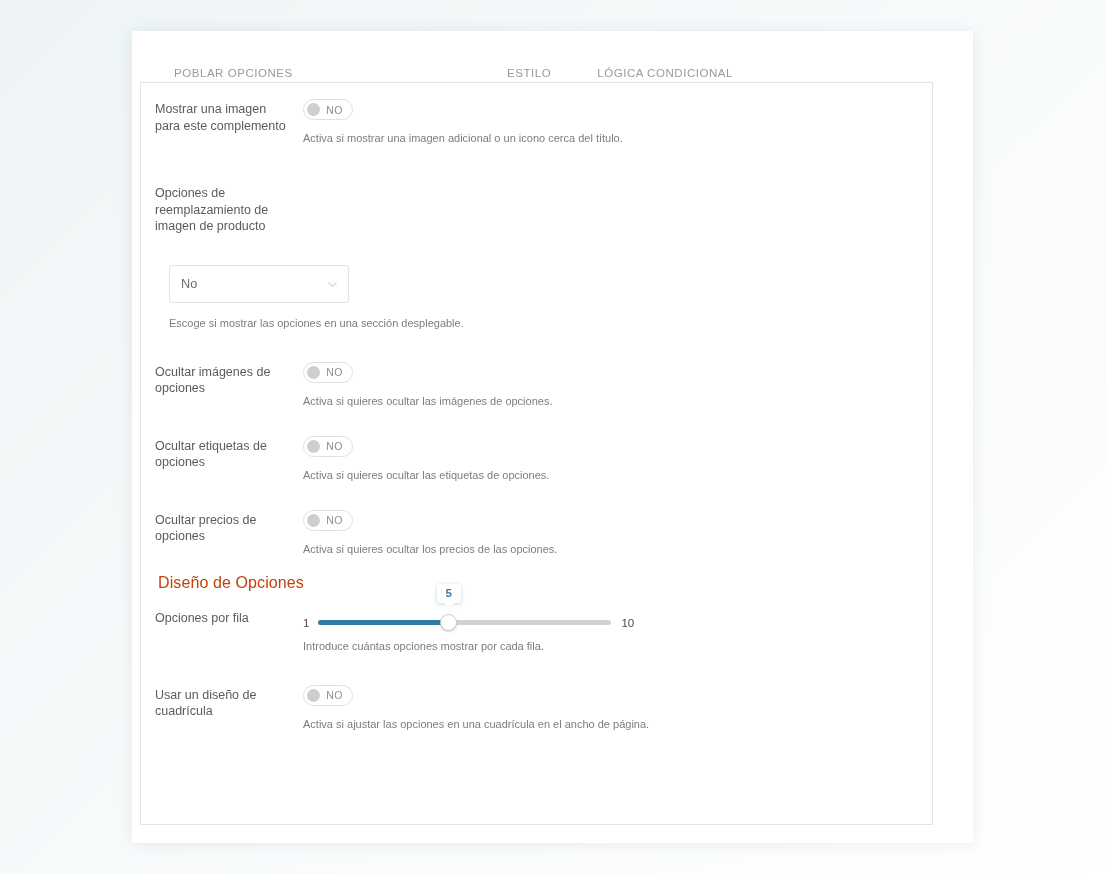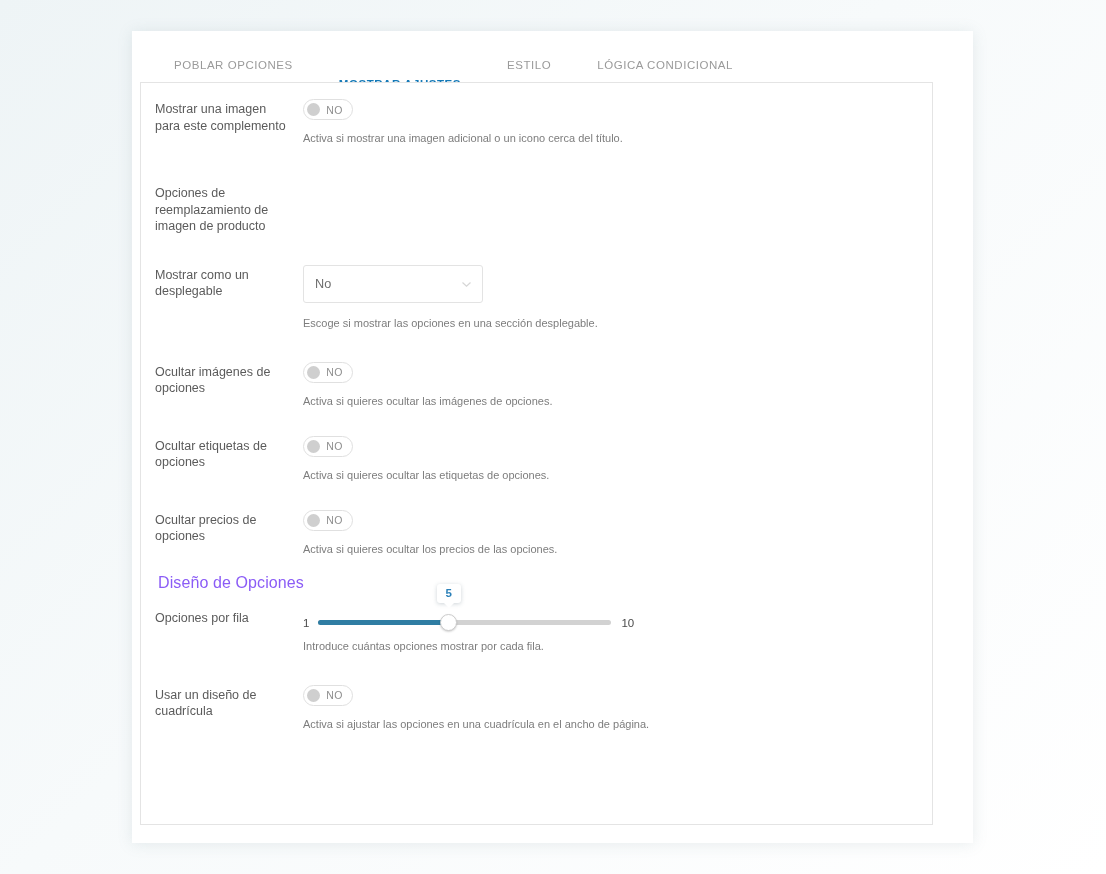--- a/index.html
+++ b/index.html
@@ -24,21 +24,21 @@
     background: #ffffff;
     box-shadow: 0 1px 14px rgba(120,140,150,0.16);
   }
   
   .tabs {
     position: absolute;
     left: 0; top: 0;
     width: 841px; height: 51px;
     display: flex;
     align-items: flex-start;
-    padding: 8px 0 0 19px;
+    padding: 16px 0 0 19px;
   }
   .tab {
     position: relative;
     padding: 20px 0 0 0;
     margin-right: 0;
     height: 51px;
     font-size: 11.5px;
     letter-spacing: 0.55px;
     color: #9a9a9a;
     text-transform: uppercase;
@@ -133,21 +133,21 @@
   .select .chev {
     position: absolute;
     right: 11px; top: 50%;
     margin-top: -2px;
     width: 9px; height: 5px;
   }
   .select .chev svg { display: block; }
   
   .section-head {
     font-size: 16px;
-    color: #8b5cf6;
+    color: #c2410c;
     padding: 16px 0 0 17px;
     letter-spacing: 0.1px;
   }
   
   .slider-row { padding-top: 16px; }
   .slider-wrap {
     position: relative;
     height: 30px;
     display: flex;
     align-items: center;
@@ -250,21 +250,20 @@
 
         <div class="sp-36"></div>
 
         <div class="row">
           <div class="row-label">Opciones de reemplazamiento de imagen de producto</div>
         </div>
 
         <div class="sp-30"></div>
 
         <div class="row">
-          <div class="row-label">Mostrar como un desplegable</div>
           <div class="row-body">
             <div class="select">
               <span>No</span>
               <span class="chev">
                 <svg width="9" height="5" viewBox="0 0 9 5">
                     <path d="M0.5 0.5 L4.5 4.2 L8.5 0.5" fill="none" stroke="#d6d6d6" stroke-width="1.2"></path>
                   </svg>
               </span>
             </div>
             <div class="row-desc">Escoge si mostrar las opciones en una sección desplegable.</div>

